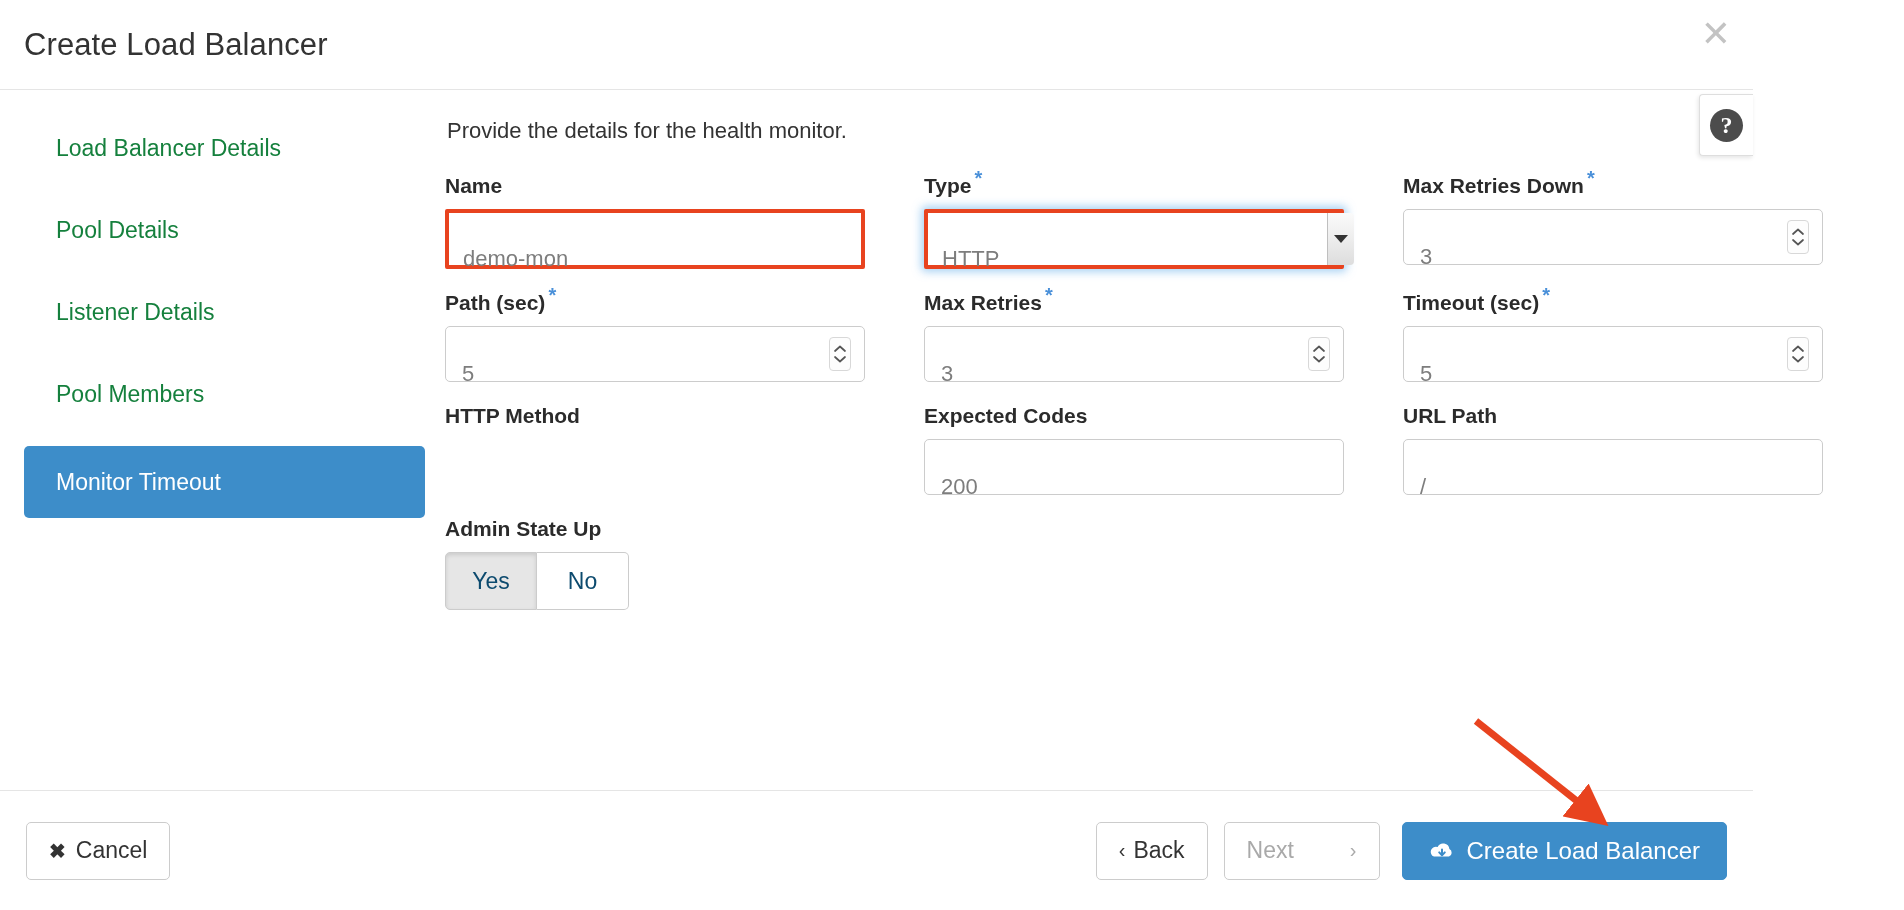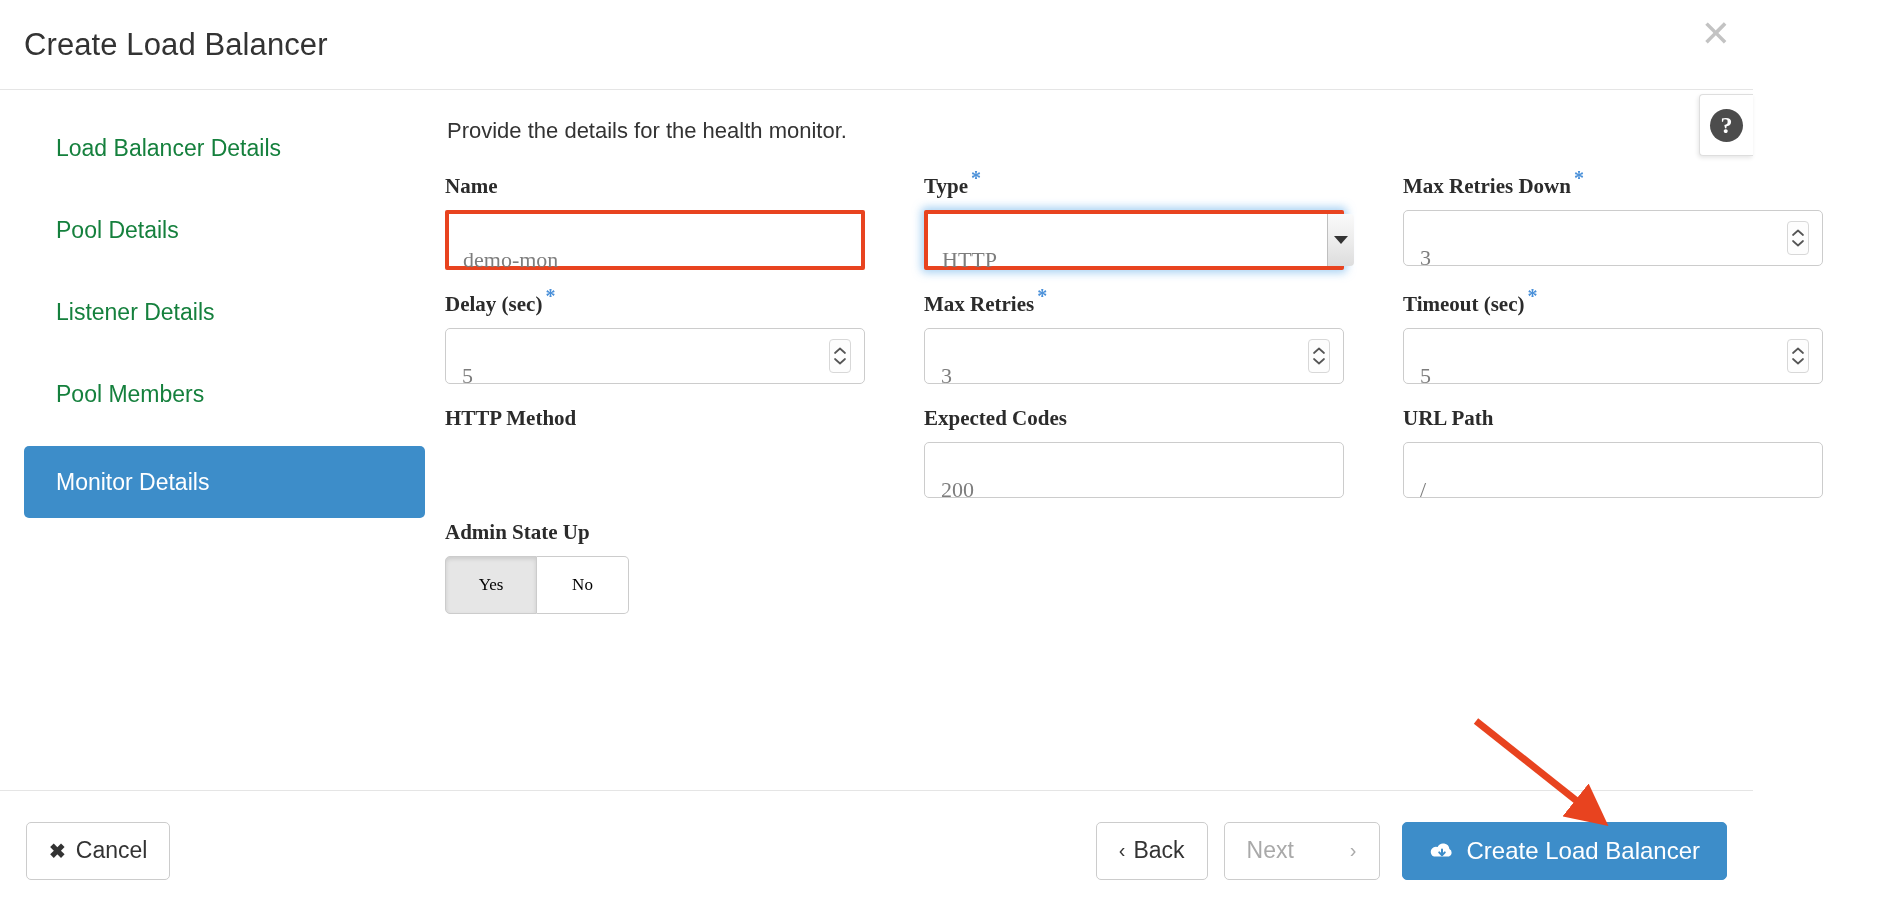--- a/index.html
+++ b/index.html
@@ -116,21 +116,21 @@
     font-size: 22px;
     color: #333333;
     margin-bottom: 30px;
     margin-left: 2px;
   }
   .form-row {
     display: flex;
     gap: 59px;
     margin-bottom: 22px;
   }
-  .field { width: 420px; font-family: Liberation Serif, serif; }
+  .field { width: 420px; }
 
   label.fl {
     display: block;
     font-size: 21px;
     font-weight: bold;
     color: #2b2b2b;
     margin-bottom: 11px;
   }
   .req {
     color: #4a90d9;
@@ -212,22 +212,22 @@
 
   
   .btn-group { display: flex; }
   .tgl {
     height: 58px;
     min-width: 92px;
     border: 1px solid #cccccc;
     display: flex;
     align-items: center;
     justify-content: center;
-    font-size: 17px;
-    color: #000000;
+    font-size: 23px;
+    color: #0c4a6e;
     background: #ffffff;
     cursor: pointer;
   }
   .tgl.on {
     background: #e6e6e6;
     box-shadow: inset 0 2px 4px rgba(0,0,0,0.12);
   }
   .tgl:first-child { border-top-left-radius: 5px; border-bottom-left-radius: 5px; }
   .tgl:last-child { border-top-right-radius: 5px; border-bottom-right-radius: 5px; border-left: none; }
 
@@ -304,21 +304,21 @@
       <div class="nav-item">
         <span>Pool Details</span>
       </div>
       <div class="nav-item">
         <span>Listener Details</span>
       </div>
       <div class="nav-item">
         <span>Pool Members</span>
       </div>
       <div class="nav-item active">
-        <span>Monitor Details</span>
+        <span>Monitor Timeout</span>
       </div>
     </div>
 
     <div class="form-area">
 
       <div class="intro">Provide the details for the health monitor.</div>
 
       <div class="form-row">
 
         <div class="field">
@@ -358,21 +358,21 @@
             </span>
           </div>
         </div>
 
       </div>
 
       <div class="form-row">
 
         <div class="field">
           <label class="fl">
-            <span>Delay (sec)</span><span class="req">*</span>
+            <span>Path (sec)</span><span class="req">*</span>
           </label>
           <div class="ctrl">
             <span class="val">5</span>
             <span class="spinner">
               <svg width="14" height="9" viewBox="0 0 14 9">
                   <polyline points="2,6 7,1.5 12,6" fill="none" stroke="#555" stroke-width="1.7" stroke-linecap="round" stroke-linejoin="round"></polyline>
                 </svg>
               <svg width="14" height="9" viewBox="0 0 14 9">
                   <polyline points="2,3 7,7.5 12,3" fill="none" stroke="#555" stroke-width="1.7" stroke-linecap="round" stroke-linejoin="round"></polyline>
                 </svg>

